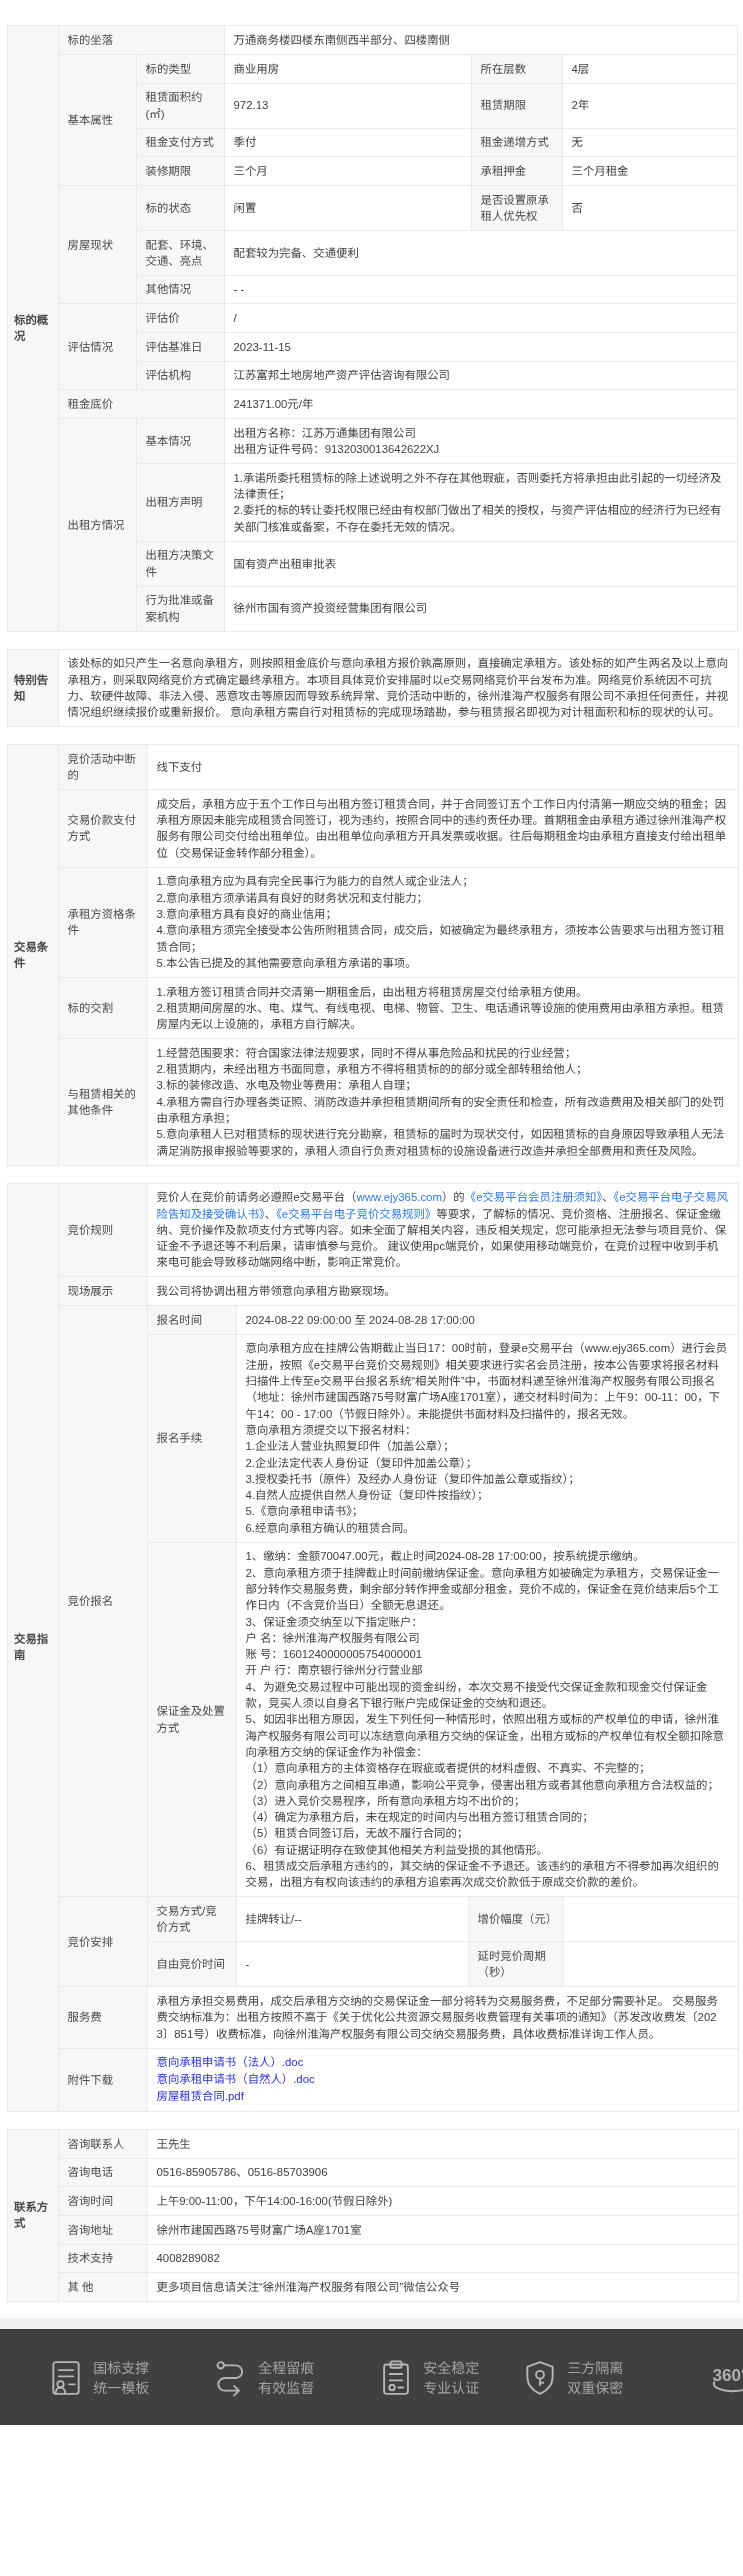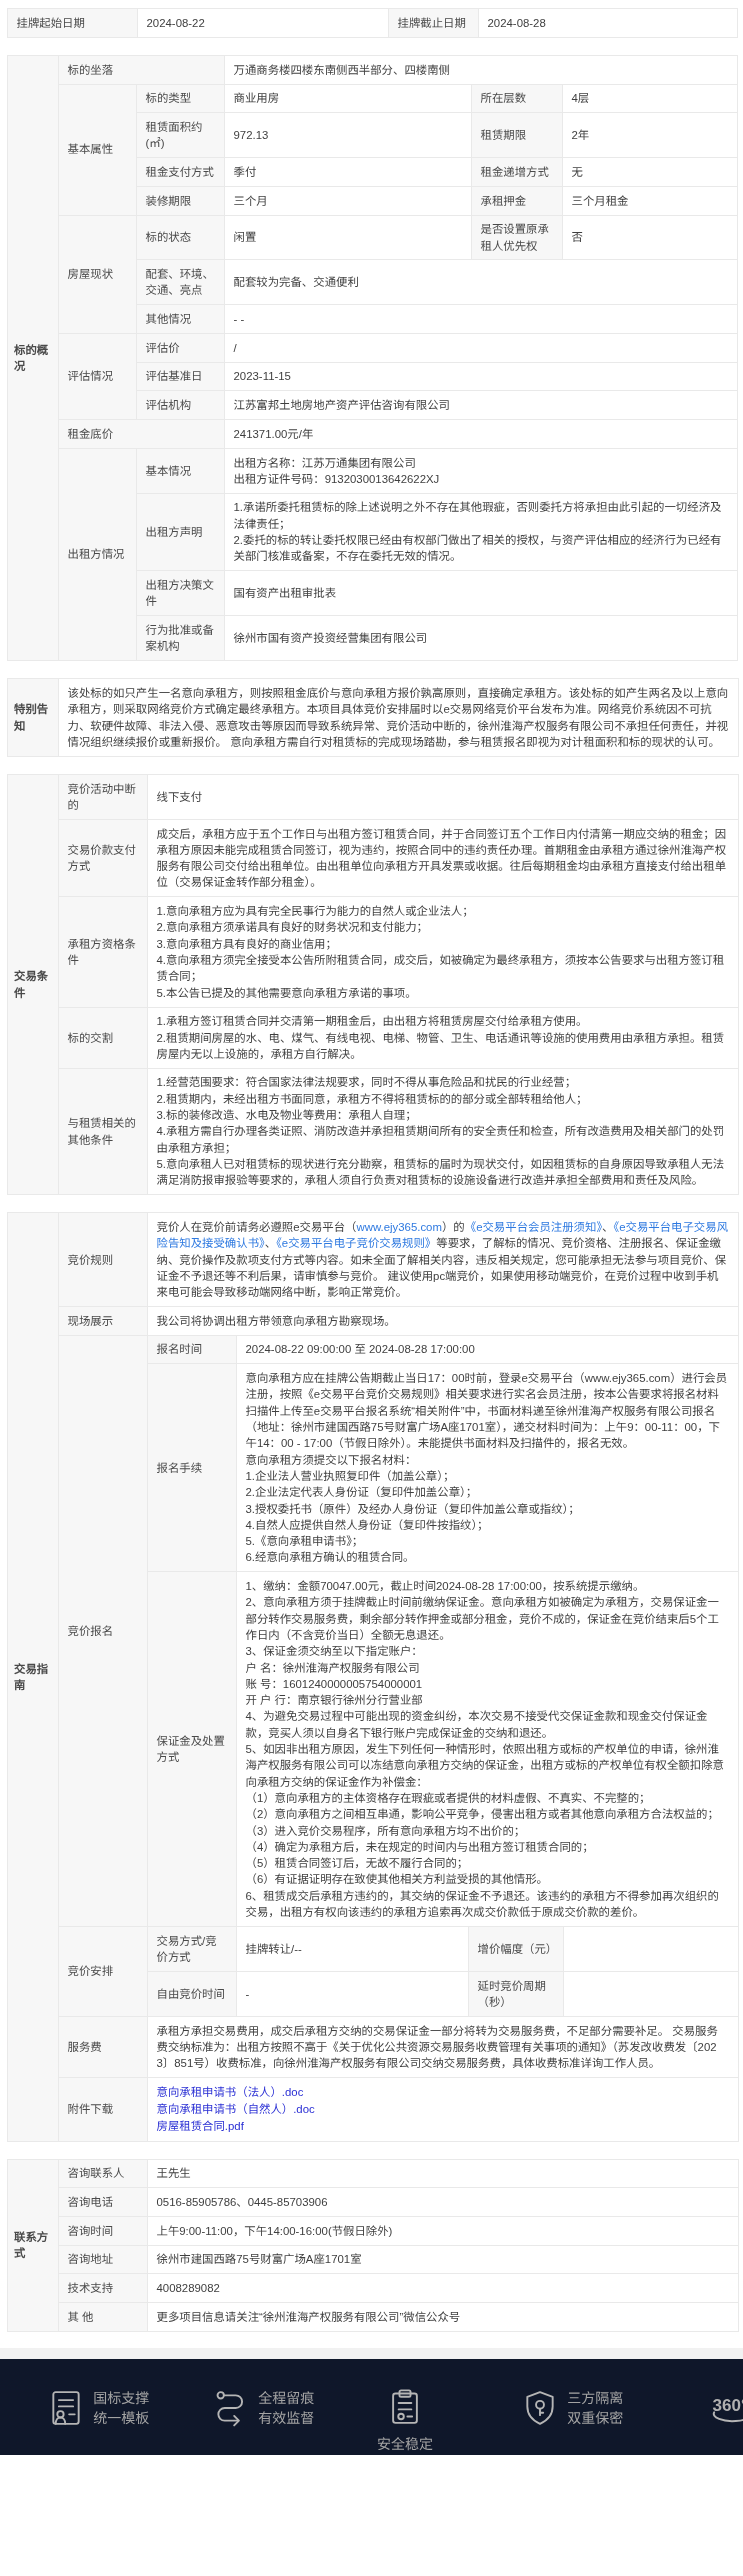--- a/index.html
+++ b/index.html
@@ -10,45 +10,39 @@
   td{border:0.8px solid #e9e9e9;padding:5.7px 9px;line-height:16.3px;vertical-align:middle;
      word-break:break-all;}
   .lb{background:#f7f7f7;color:#4a4a4a;}
   .sec{background:#f7f7f7;color:#4a4a4a;padding:5.7px 6.5px;font-weight:bold;}
   .vl{color:#3f3f3f;background:#fff;}
   .pre{white-space:pre-line;}
   a{text-decoration:none;cursor:pointer;}
   .lk{color:#2e79e0;}
   .att{color:#2a2fd4;display:block;line-height:17px;}
   .divider{height:10.6px;background:#f1f1f1;}
-  .footer{position:relative;height:96px;background:#0f172a;overflow:hidden;}
+  .footer{position:relative;height:96px;background:#404040;overflow:hidden;}
   .fitem{position:absolute;top:29px;display:flex;align-items:center;gap:8.2px;
          color:#a3a3a3;font-size:14px;line-height:20.4px;white-space:nowrap;}
   .fitem svg{flex:0 0 auto;}
   .ficon{stroke:#b5b5b5;fill:none;stroke-width:2.4;stroke-linecap:round;stroke-linejoin:round;}
 </style>
 </head>
 <body>
 
 <div class="wrap">
 
   <table>
     <colgroup>
         <col style="width:130px">
         <col style="width:251px">
         <col style="width:90px">
         <col style="width:259px">
       </colgroup>
     <tbody>
-    <tr>
-      <td class="lb">挂牌起始日期</td>
-      <td class="vl">2024-08-22</td>
-      <td class="lb">挂牌截止日期</td>
-      <td class="vl">2024-08-28</td>
-    </tr>
   </tbody>
     </table>
 
   <table>
     <colgroup>
         <col style="width:51px">
         <col style="width:78px">
         <col style="width:88px">
         <col style="width:247px">
         <col style="width:91px">
@@ -280,21 +274,21 @@
         <col style="width:591px">
       </colgroup>
     <tbody>
         <tr>
       <td class="sec" rowspan="6">联系方式</td>
       <td class="lb">咨询联系人</td>
       <td class="vl">王先生</td>
     </tr>
     <tr>
       <td class="lb">咨询电话</td>
-      <td class="vl">0516-85905786、0445-85703906</td>
+      <td class="vl">0516-85905786、0516-85703906</td>
     </tr>
     <tr>
       <td class="lb">咨询时间</td>
       <td class="vl">上午9:00-11:00，下午14:00-16:00(节假日除外)</td>
     </tr>
     <tr>
       <td class="lb">咨询地址</td>
       <td class="vl">徐州市建国西路75号财富广场A座1701室</td>
     </tr>
     <tr>
@@ -331,21 +325,21 @@
     <svg class="ficon" width="38" height="38" viewBox="0 0 48 48">
       <circle cx="11" cy="8" r="4"></circle>
       <path d="M15 8h15a8 8 0 0 1 0 16H16a8 8 0 0 0 0 16h16"></path>
       <path d="M28 34l6 6-6 6"></path>
     </svg>
     <div>
       <div>全程留痕</div>
       <div>有效监督</div>
     </div>
   </div>
-  <div class="fitem" style="left:377px;flex-direction:column;">
+  <div class="fitem" style="left:377px;">
     <svg class="ficon" width="38" height="38" viewBox="0 0 48 48">
       <rect x="9" y="7" width="30" height="37" rx="3"></rect>
       <rect x="17" y="3" width="14" height="8" rx="2"></rect>
       <line x1="16" y1="19" x2="32" y2="19"></line>
       <line x1="16" y1="27" x2="32" y2="27"></line>
       <circle cx="19" cy="36" r="3.5"></circle>
       <line x1="27" y1="36" x2="33" y2="36"></line>
     </svg>
     <div>
       <div>安全稳定</div>

